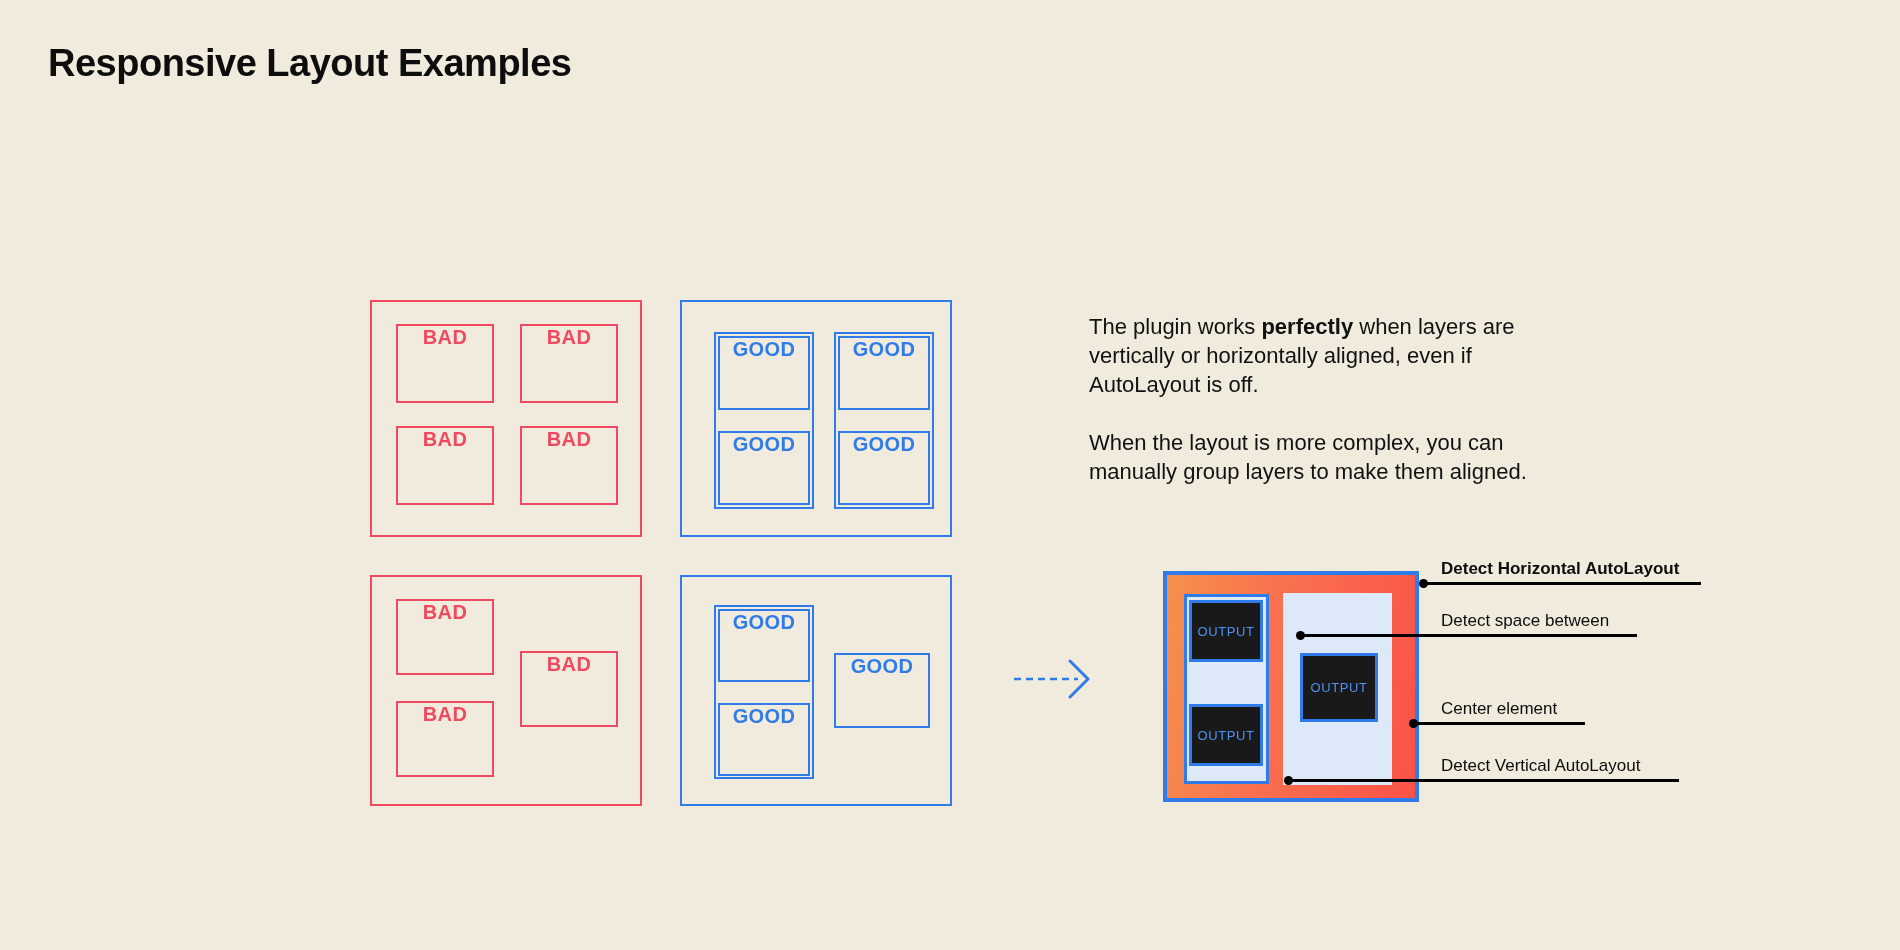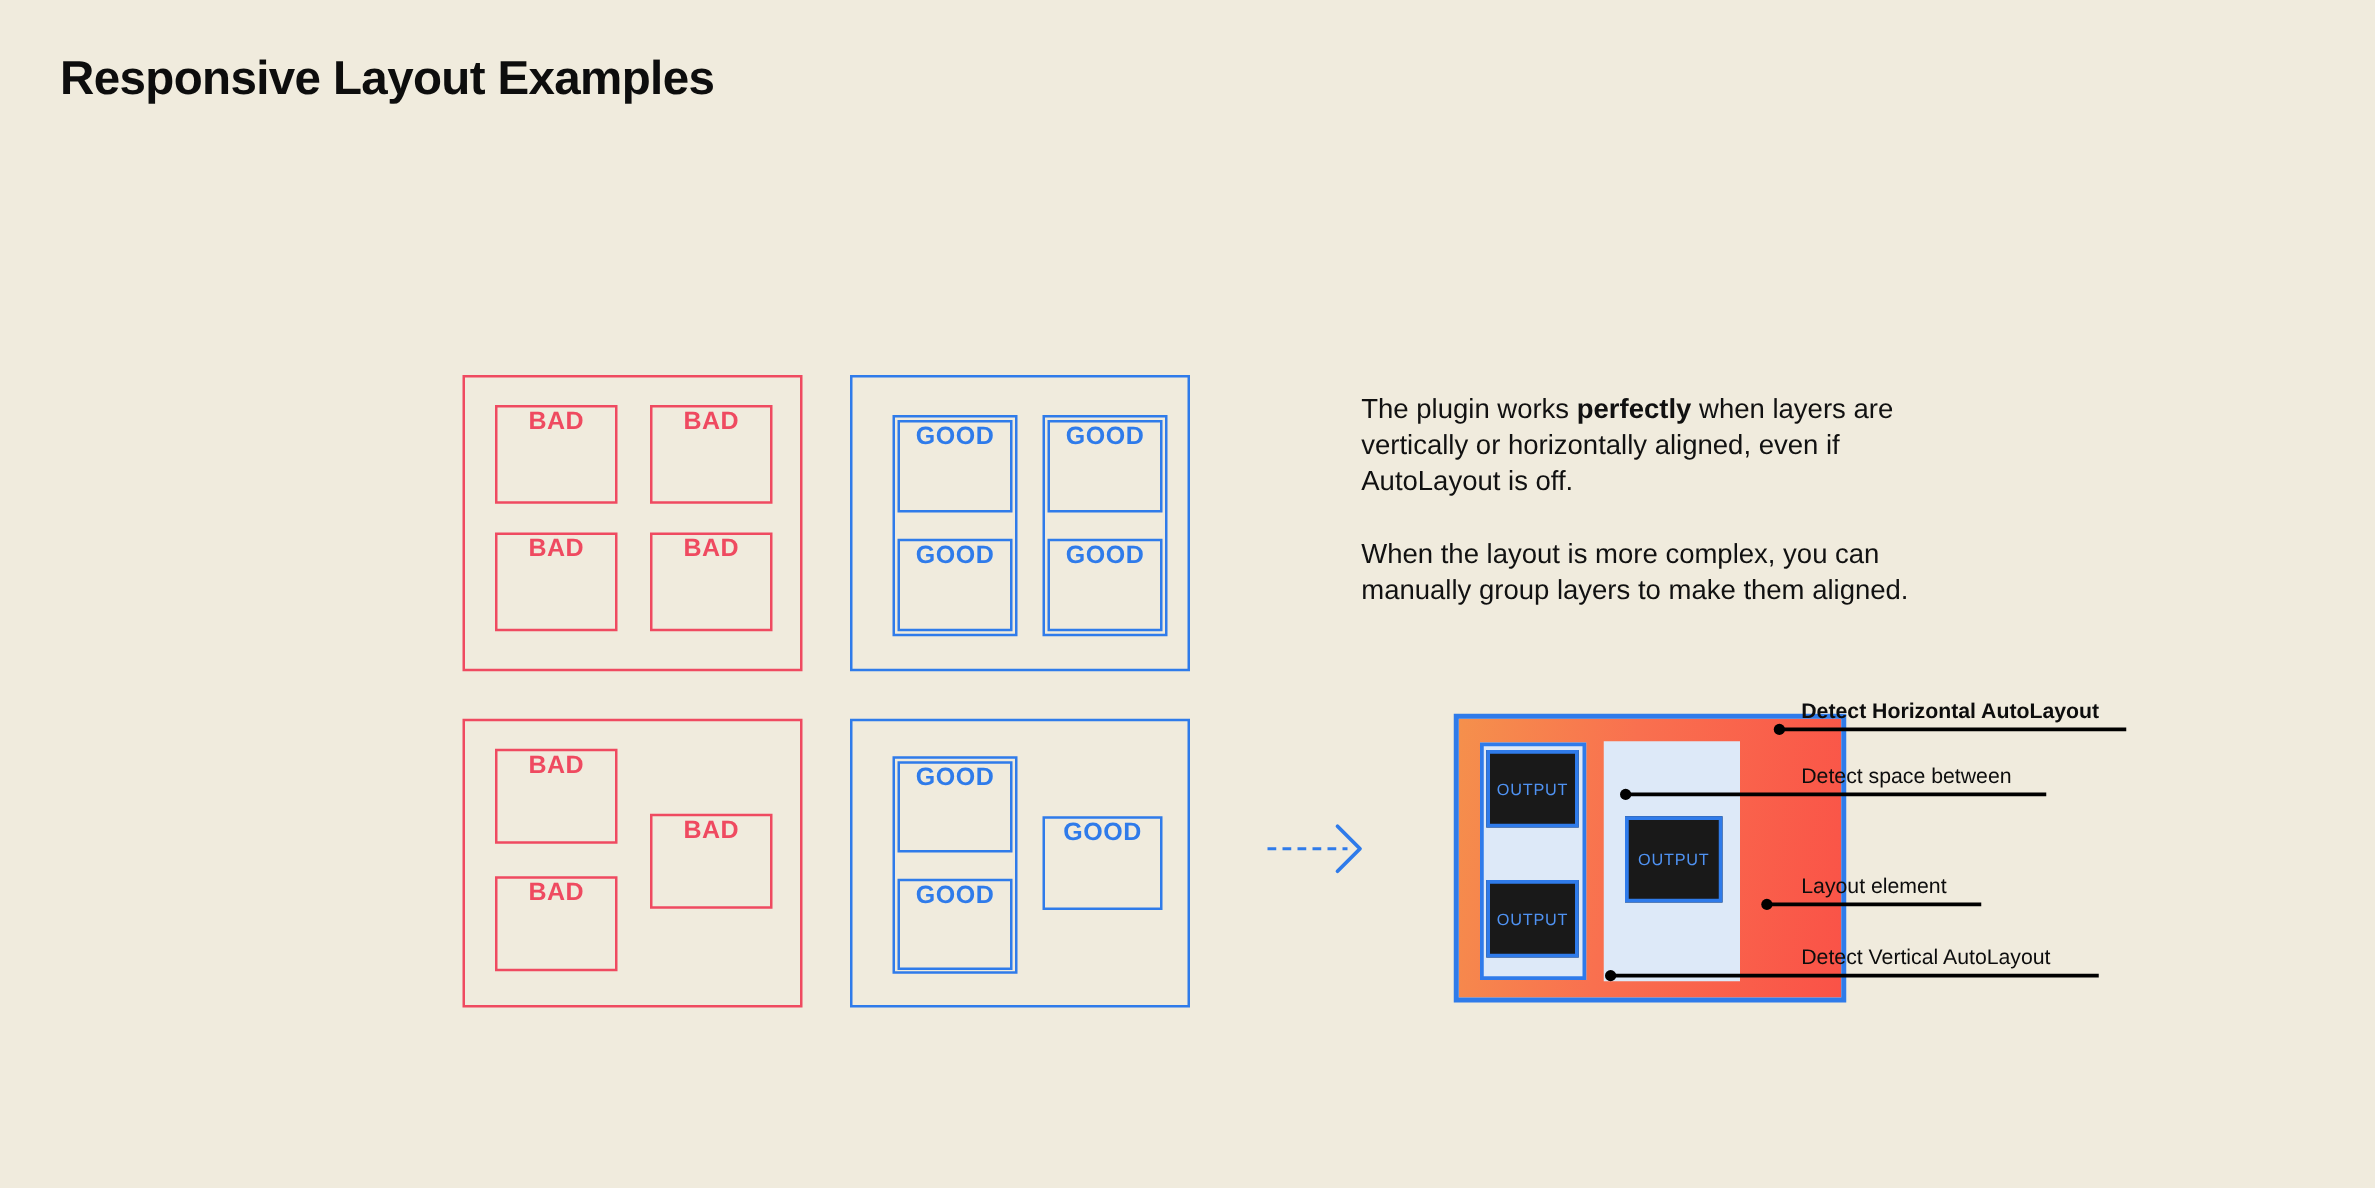--- a/index.html
+++ b/index.html
@@ -76,21 +76,21 @@
     top: 655px;
     width: 92px;
     height: 48px;
   }
 
   
   #preview {
     position: absolute;
     left: 1163px;
     top: 571px;
-    width: 314px;
+    width: 256px;
     height: 231px;
     box-sizing: border-box;
     border: 4px solid #2f7bea;
     background: linear-gradient(100deg, #f5904c 0%, #f9704f 42%, #fa5247 100%);
   }
   #preview-left-panel {
     position: absolute;
     left: 17px;
     top: 19px;
     width: 85px;
@@ -252,20 +252,20 @@
 
 <div class="callout" style="left:1296px; top:635px;">
   <span class="dot"></span>
   <span class="leader" style="width:337px;"></span>
   <span class="callout-label" style="left:145px;">Detect space between</span>
 </div>
 
 <div class="callout" style="left:1409px; top:723px;">
   <span class="dot"></span>
   <span class="leader" style="width:172px;"></span>
-  <span class="callout-label" style="left:32px;">Layout element</span>
+  <span class="callout-label" style="left:32px;">Center element</span>
 </div>
 
 <div class="callout" style="left:1284px; top:780px;">
   <span class="dot"></span>
   <span class="leader" style="width:391px;"></span>
   <span class="callout-label" style="left:157px;">Detect Vertical AutoLayout</span>
 </div>
 
 </body></html>

